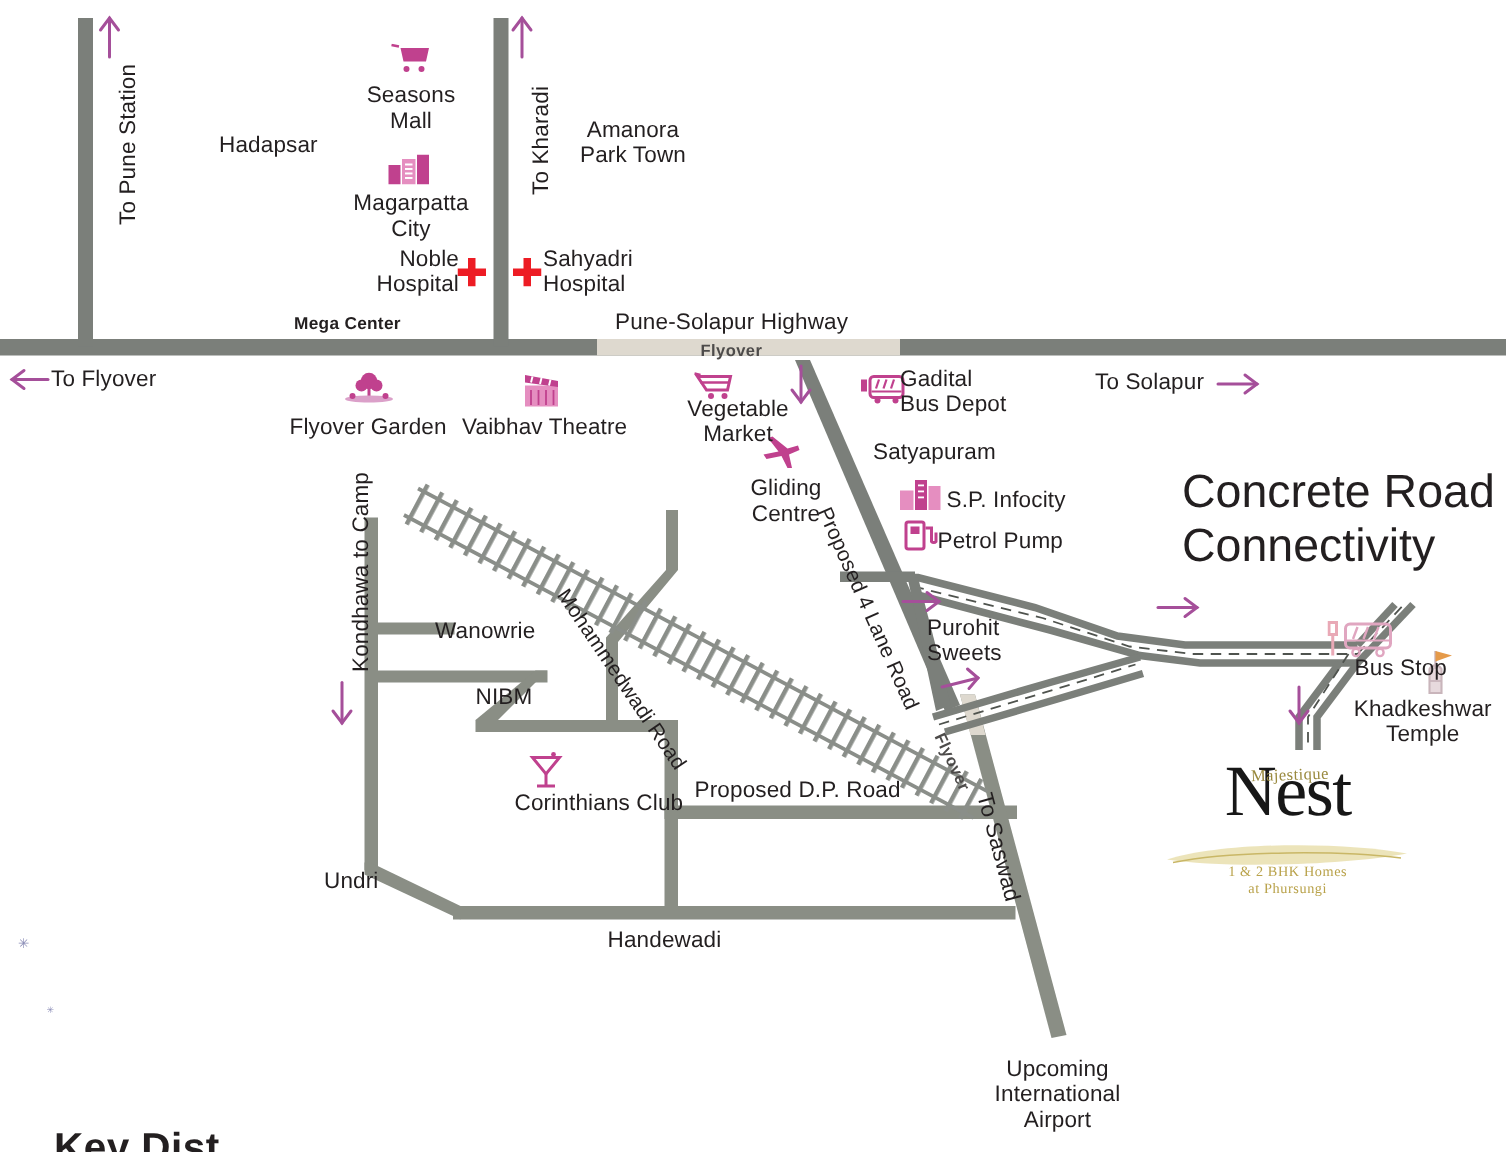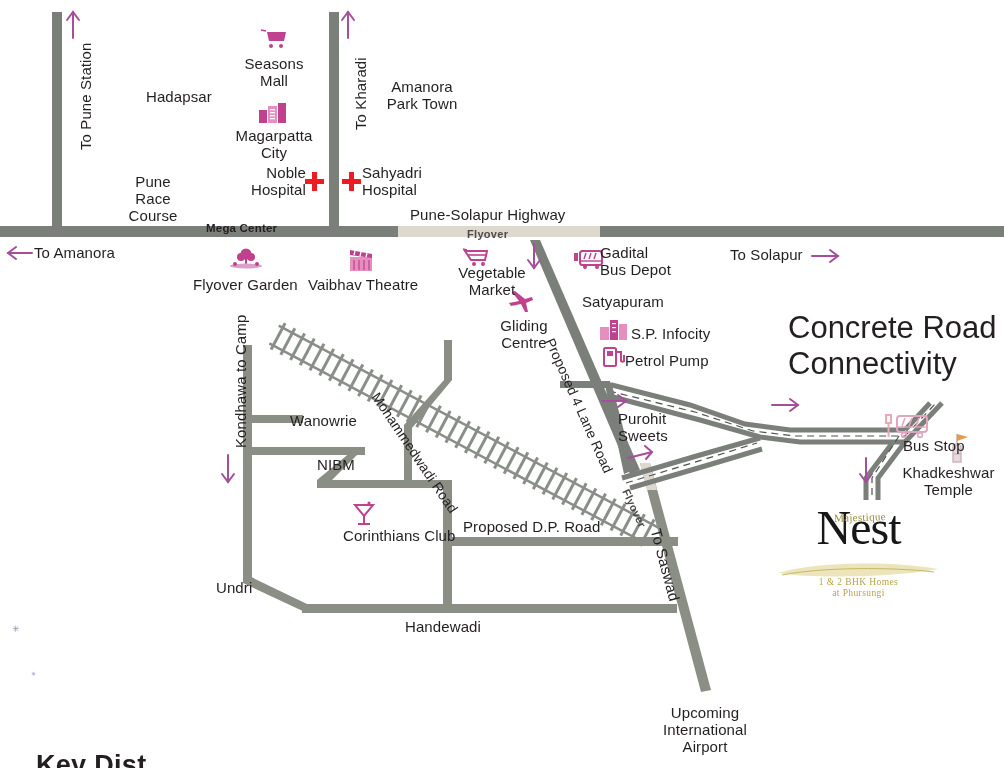--- a/index.html
+++ b/index.html
@@ -363,47 +363,44 @@
     <svg width="24" height="26" viewBox="0 0 24 26">
       <path d="M3,4 L21,4 L12,15 Z" fill="none" stroke="#c0418e" stroke-width="2"></path>
       <line x1="12" y1="15" x2="12" y2="23" stroke="#c0418e" stroke-width="2"></line>
       <line x1="6" y1="23" x2="18" y2="23" stroke="#c0418e" stroke-width="2"></line>
       <circle cx="17" cy="2" r="1.6" fill="#c0418e"></circle>
     </svg>
   </span>
 
   <div class="lbl rot90" style="left:78px;top:150px;transform:rotate(-90deg);">To Pune Station</div>
   <div class="lbl rot90" style="left:353px;top:130px;transform:rotate(-90deg);">To Kharadi</div>
-  <div class="lbl" style="left:34px;top:245px;">To Amanora</div>
+  <div class="lbl" style="left:34px;top:245px;">To Flyover</div>
   <div class="lbl" style="left:730px;top:247px;">To Solapur</div>
   <div class="lbl rot90" style="left:233px;top:448px;transform:rotate(-90deg);">Kondhawa to Camp</div>
   <div class="lbl" style="left:663px;top:527px;transform:rotate(75deg);transform-origin:0 0;">To Saswad</div>
 
   <div class="lbl" style="left:410px;top:207px;">Pune-Solapur Highway</div>
   <div class="tiny" style="position:absolute;left:467px;top:228px;">Flyover</div>
   <div class="tiny" style="position:absolute;left:631px;top:487px;transform:rotate(65deg);transform-origin:0 0;">Flyover</div>
   <div class="lbl" style="left:556px;top:336px;transform:rotate(66deg);transform-origin:0 0;font-size:14px;">Proposed 4 Lane Road</div>
   <div class="lbl" style="left:381px;top:390px;transform:rotate(56deg);transform-origin:0 0;font-size:14px;">Mohammedwadi Road</div>
   <div class="lbl" style="left:463px;top:519px;">Proposed D.P. Road</div>
 
   <div class="lbl" style="left:146px;top:89px;">Hadapsar</div>
   <div class="lbl c" style="left:222px;top:56px;width:104px;">Seasons
 Mall</div>
   <div class="lbl c" style="left:212px;top:128px;width:124px;">Magarpatta
 City</div>
   <div class="lbl c" style="left:370px;top:79px;width:104px;">Amanora
 Park Town</div>
-  <div class="lbl c" style="left:118px;top:174px;width:70px;">Pune
-Race
-Course</div>
   <div class="lbl r" style="left:230px;top:165px;width:76px;">Noble
 Hospital</div>
   <div class="lbl" style="left:362px;top:165px;">Sahyadri
 Hospital</div>
-  <div class="small" style="position:absolute;left:206px;top:210px;margin-top:12px;">Mega Center</div>
+  <div class="small" style="position:absolute;left:196px;top:210px;">Mega Center</div>
   <div class="lbl" style="left:193px;top:277px;">Flyover Garden</div>
   <div class="lbl" style="left:308px;top:277px;">Vaibhav Theatre</div>
   <div class="lbl c" style="left:450px;top:265px;width:84px;">Vegetable
 Market</div>
   <div class="lbl c" style="left:492px;top:318px;width:64px;">Gliding
 Centre</div>
   <div class="lbl" style="left:600px;top:245px;">Gadital
 Bus Depot</div>
   <div class="lbl" style="left:582px;top:294px;">Satyapuram</div>
   <div class="lbl" style="left:631px;top:326px;">S.P. Infocity</div>

